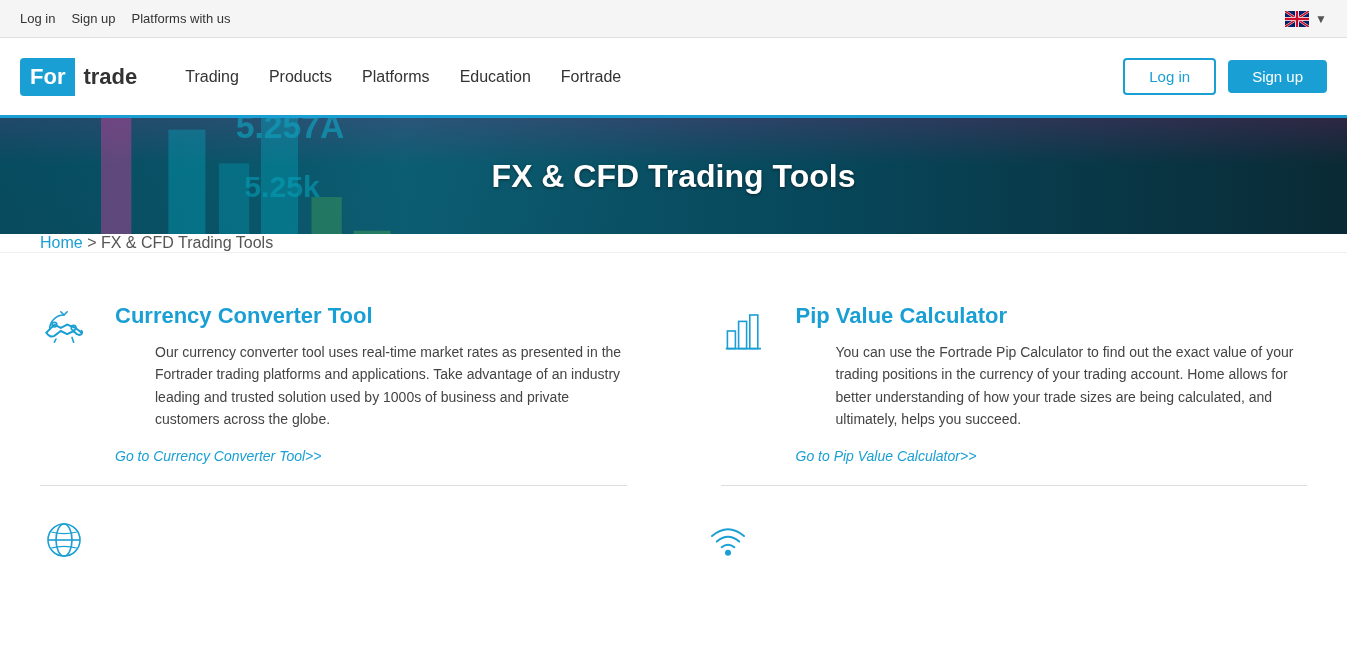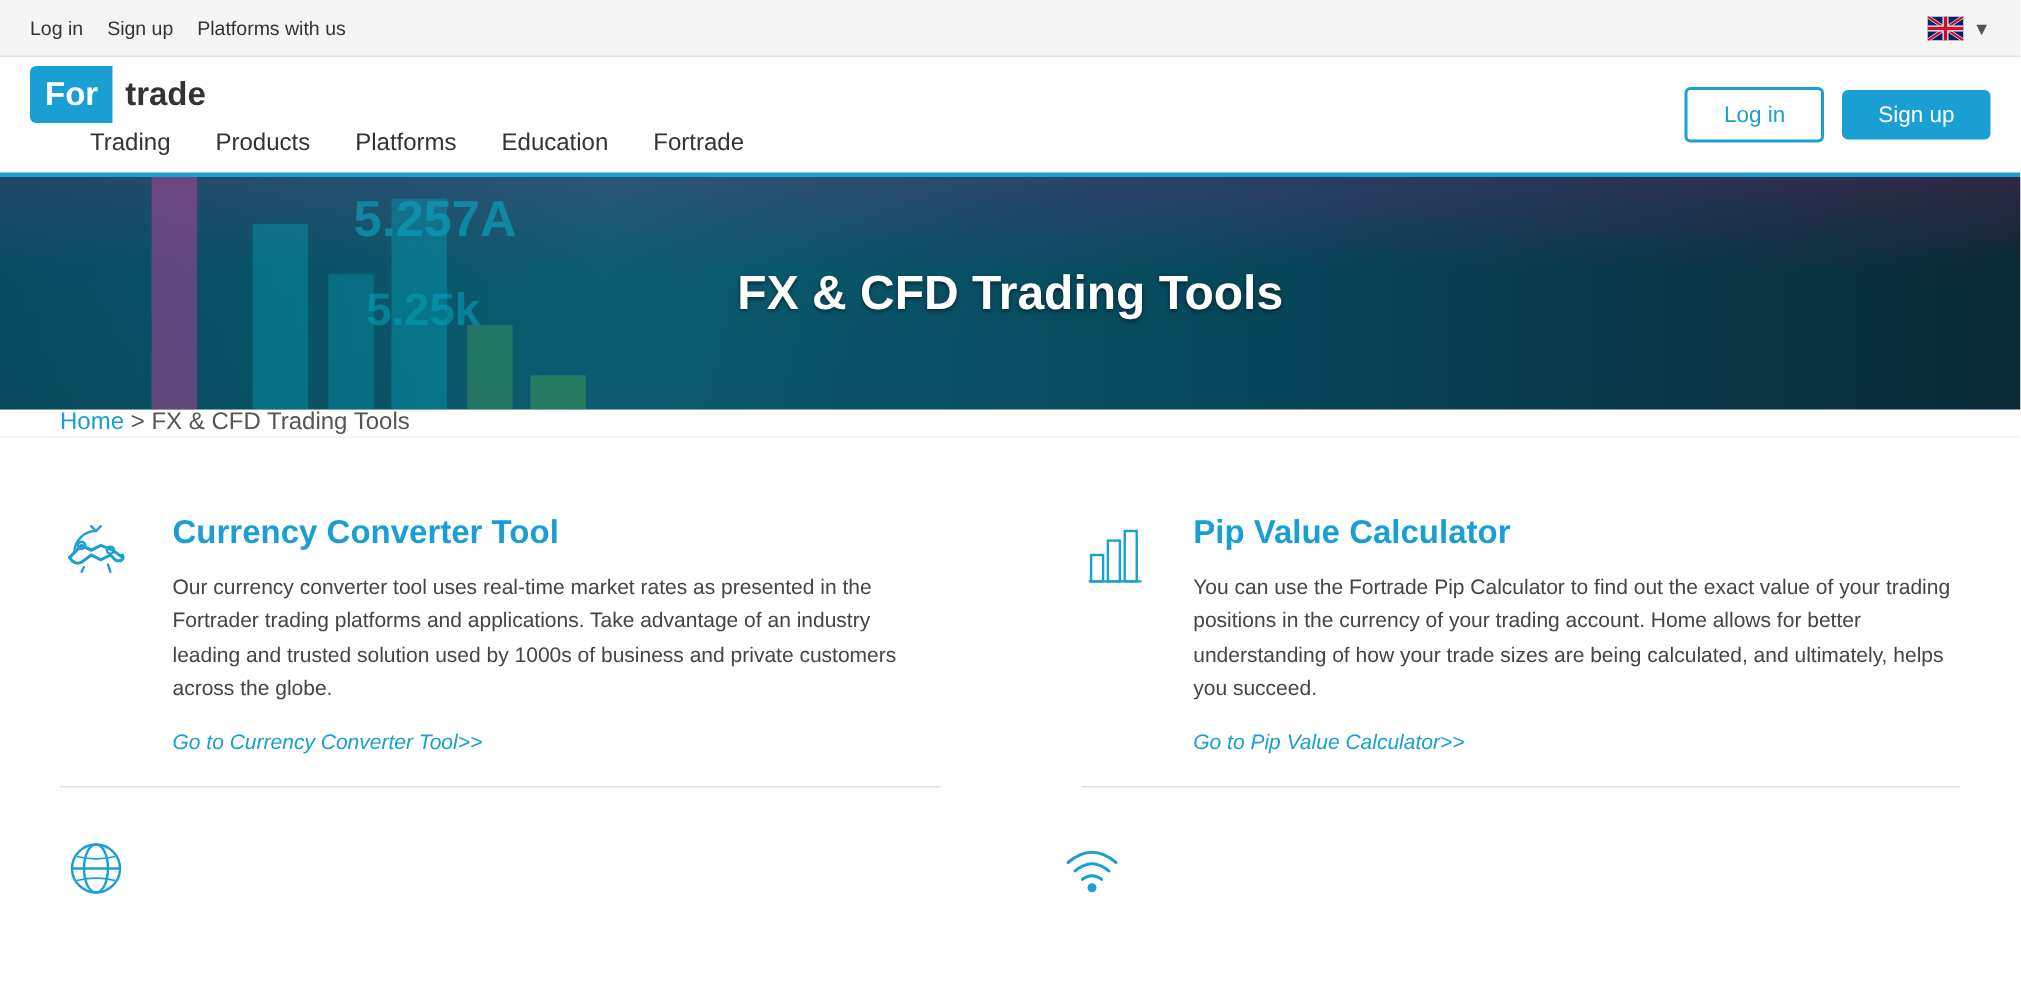--- a/index.html
+++ b/index.html
@@ -40,22 +40,21 @@
     .header {
       display: flex;
       align-items: center;
       justify-content: space-between;
       padding: 0 20px;
       height: 80px;
       border-bottom: 3px solid #1a9fd4;
     }
     .logo-area {
       display: flex;
-      align-items: flex-start;
-      flex-direction: column;
+      align-items: center;
     }
     .logo {
       display: flex;
       align-items: center;
       text-decoration: none;
     }
     .logo-box {
       background: #1a9fd4;
       color: #fff;
       font-size: 22px;
@@ -103,21 +102,21 @@
       font-size: 15px;
       border-radius: 4px;
       cursor: pointer;
       border: none;
       font-weight: 500;
     }
 
     
     .hero {
       width: 100%;
-      height: 155px;
+      height: 116px;
       background: linear-gradient(to right, #0a3a4a 0%, #0d5a6e 30%, #07485c 60%, #0a2a35 100%);
       display: flex;
       align-items: center;
       justify-content: center;
       position: relative;
       overflow: hidden;
     }
     .hero::before {
       content: '';
       position: absolute;
@@ -192,20 +191,21 @@
       color: #1a9fd4;
       font-size: 22px;
       font-weight: bold;
       margin-bottom: 12px;
     }
     .tool-desc {
       font-size: 14px;
       line-height: 1.6;
       color: #444;
       margin-bottom: 16px;
+      margin-left: 40px;
     }
     .tool-link {
       color: #1a9fd4;
       font-size: 14px;
       font-style: italic;
       text-decoration: none;
       font-weight: 500;
     }
 
     

